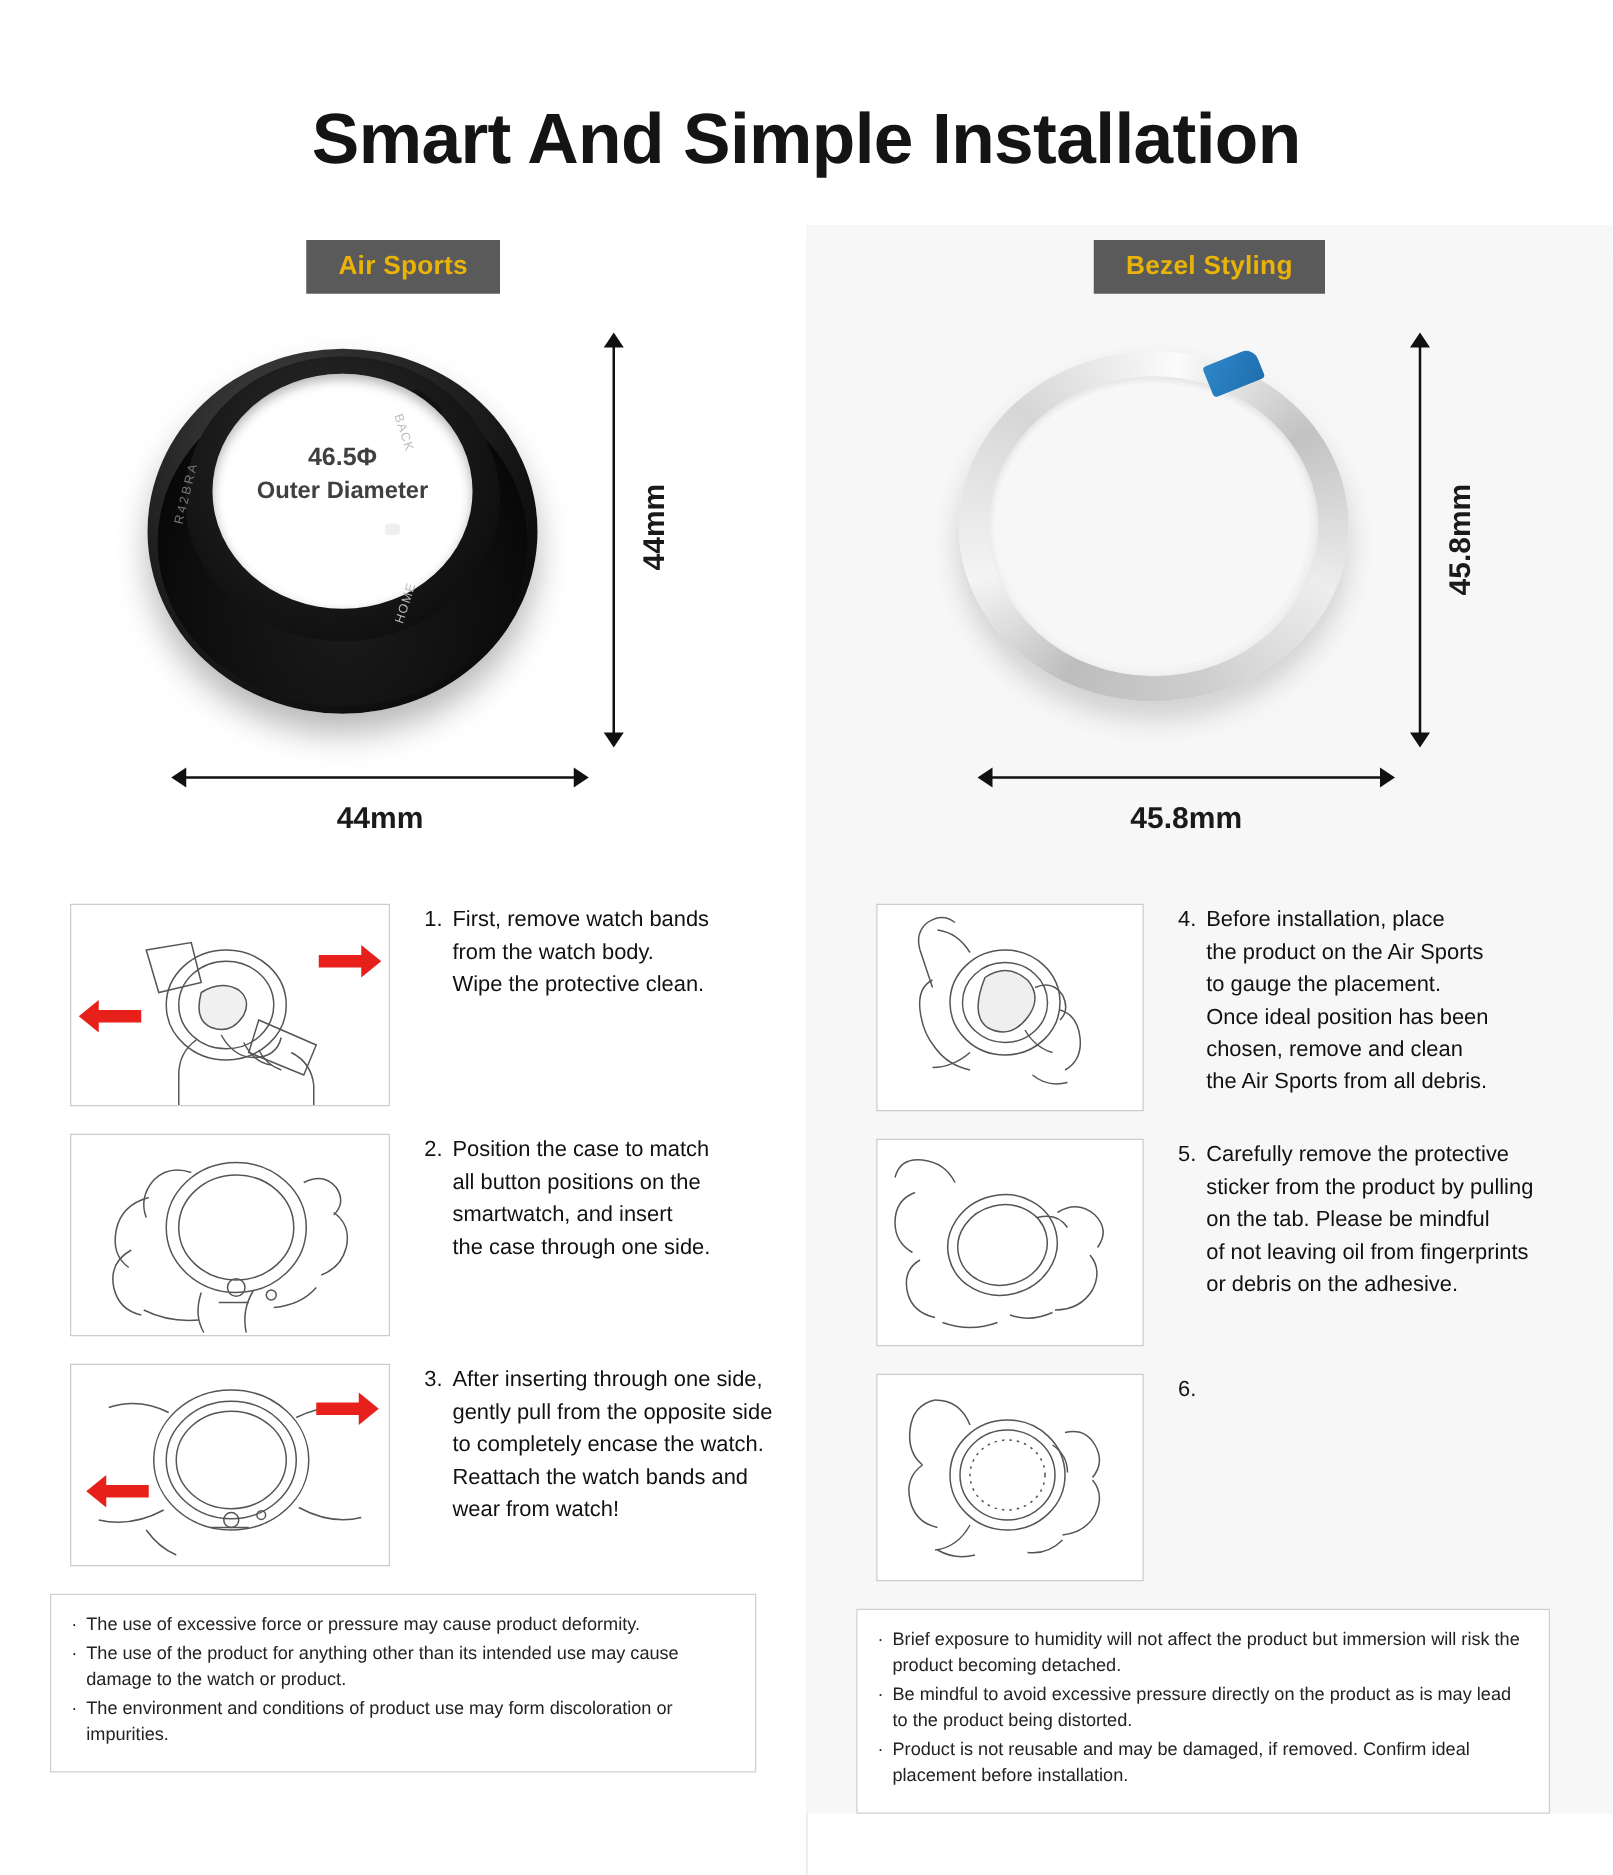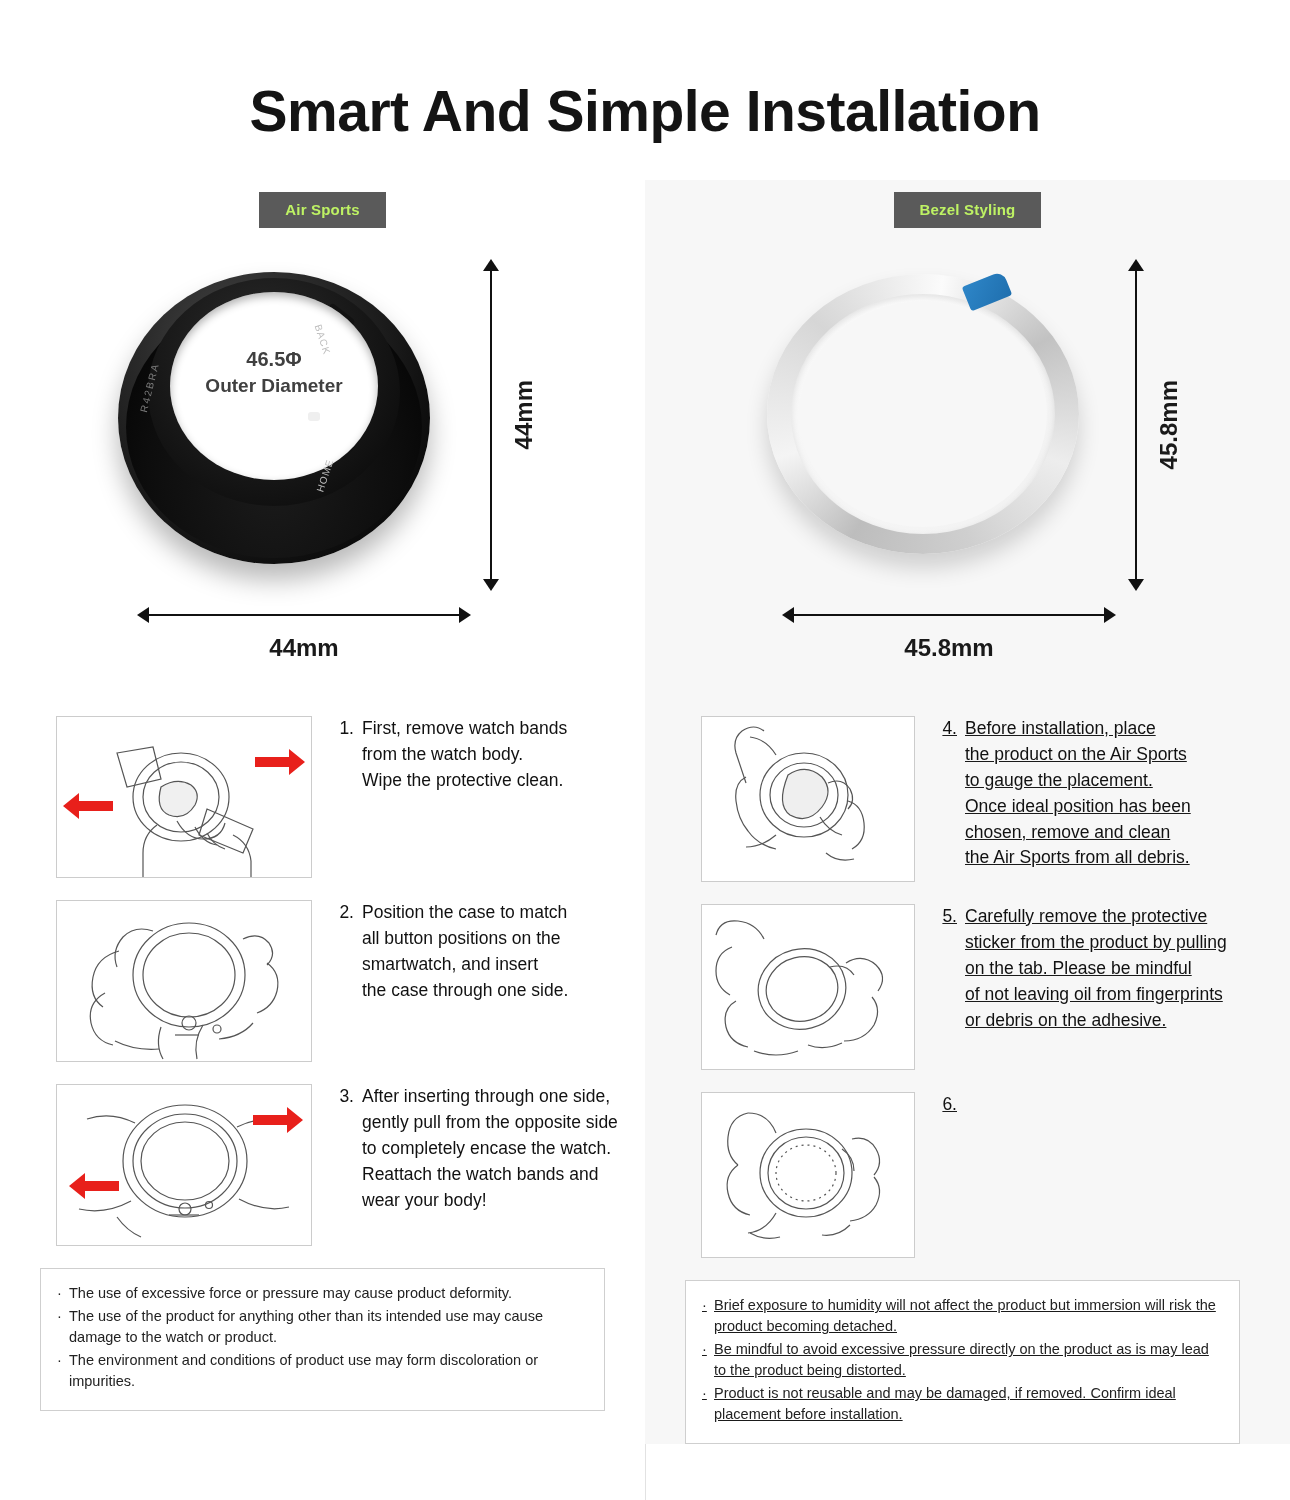--- a/index.html
+++ b/index.html
@@ -34,39 +34,38 @@
     margin-top: 36px;
     position: relative;
   }
   .col {
     width: 645px;
     position: relative;
     box-sizing: border-box;
   }
   .col-right {
     background: #f7f7f7;
-    text-decoration: underline;
   }
   .divider {
     position: absolute;
     left: 645px;
     top: 190px;
     width: 1px;
     height: 1310px;
     background: #e2e2e2;
   }
   .badge-row {
     text-align: center;
     margin-top: 12px;
   }
   .badge {
     display: inline-block;
     background: #5a5a5a;
-    color: #bef264;
-    font-size: 15px;
+    color: #eab308;
+    font-size: 21px;
     font-weight: bold;
     padding: 9px 26px 10px 26px;
     letter-spacing: 0.2px;
   }
 
   
   .product-area {
     position: relative;
     height: 430px;
     margin-top: 34px;
@@ -443,21 +442,21 @@
               </svg>
             </div>
           </div>
           <div class="step-text">
             <span class="step-num">3.</span>
             <span class="step-body">
               <div>After inserting through one side,</div>
               <div>gently pull from the opposite side</div>
               <div>to completely encase the watch.</div>
               <div>Reattach the watch bands and</div>
-              <div>wear your body!</div>
+              <div>wear from watch!</div>
             </span>
           </div>
         </div>
 
       </div>
 
       <div class="notes">
         <div class="note-item">
           <span class="note-dot">·</span>
           <span class="note-text">The use of excessive force or pressure may cause product deformity.</span>

